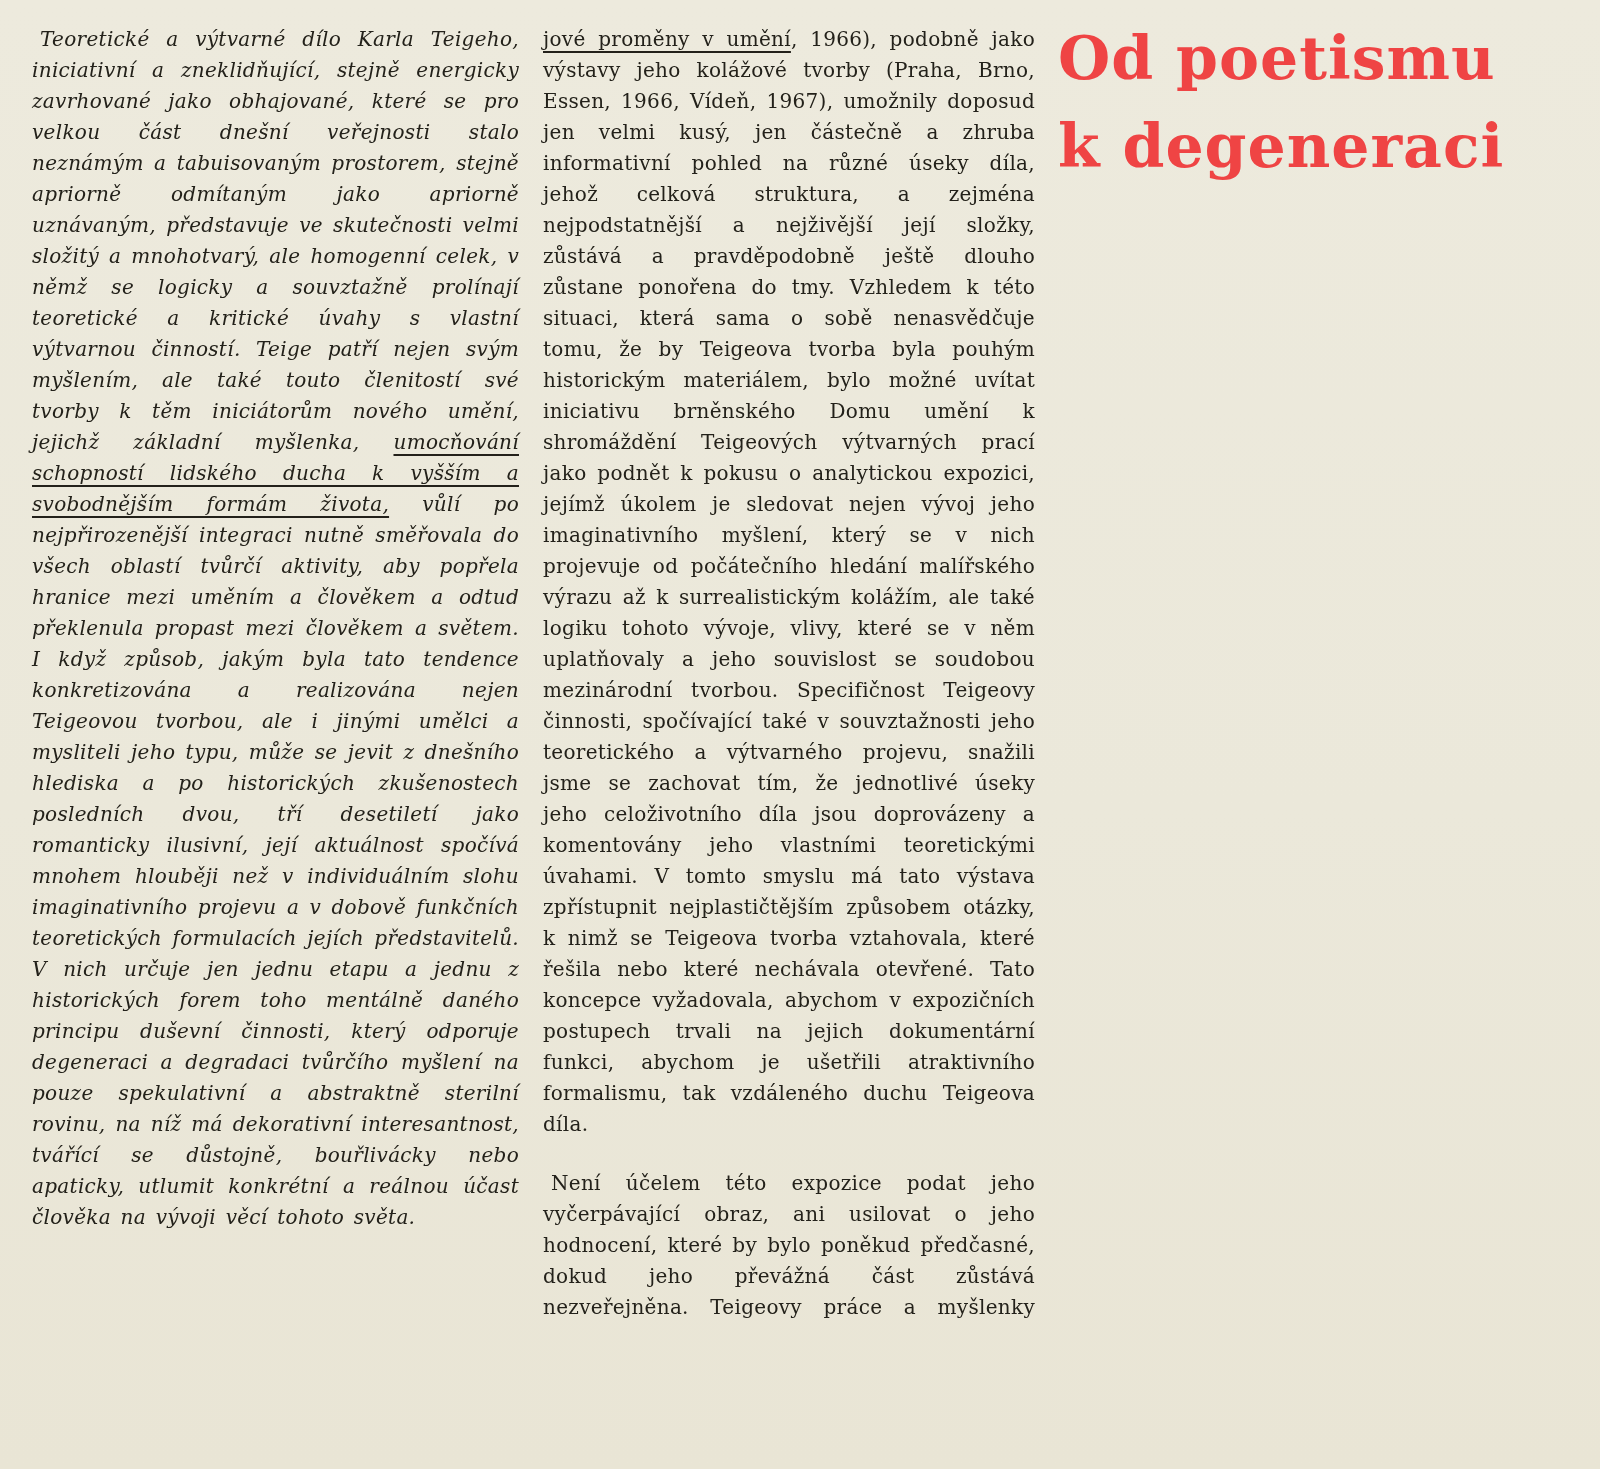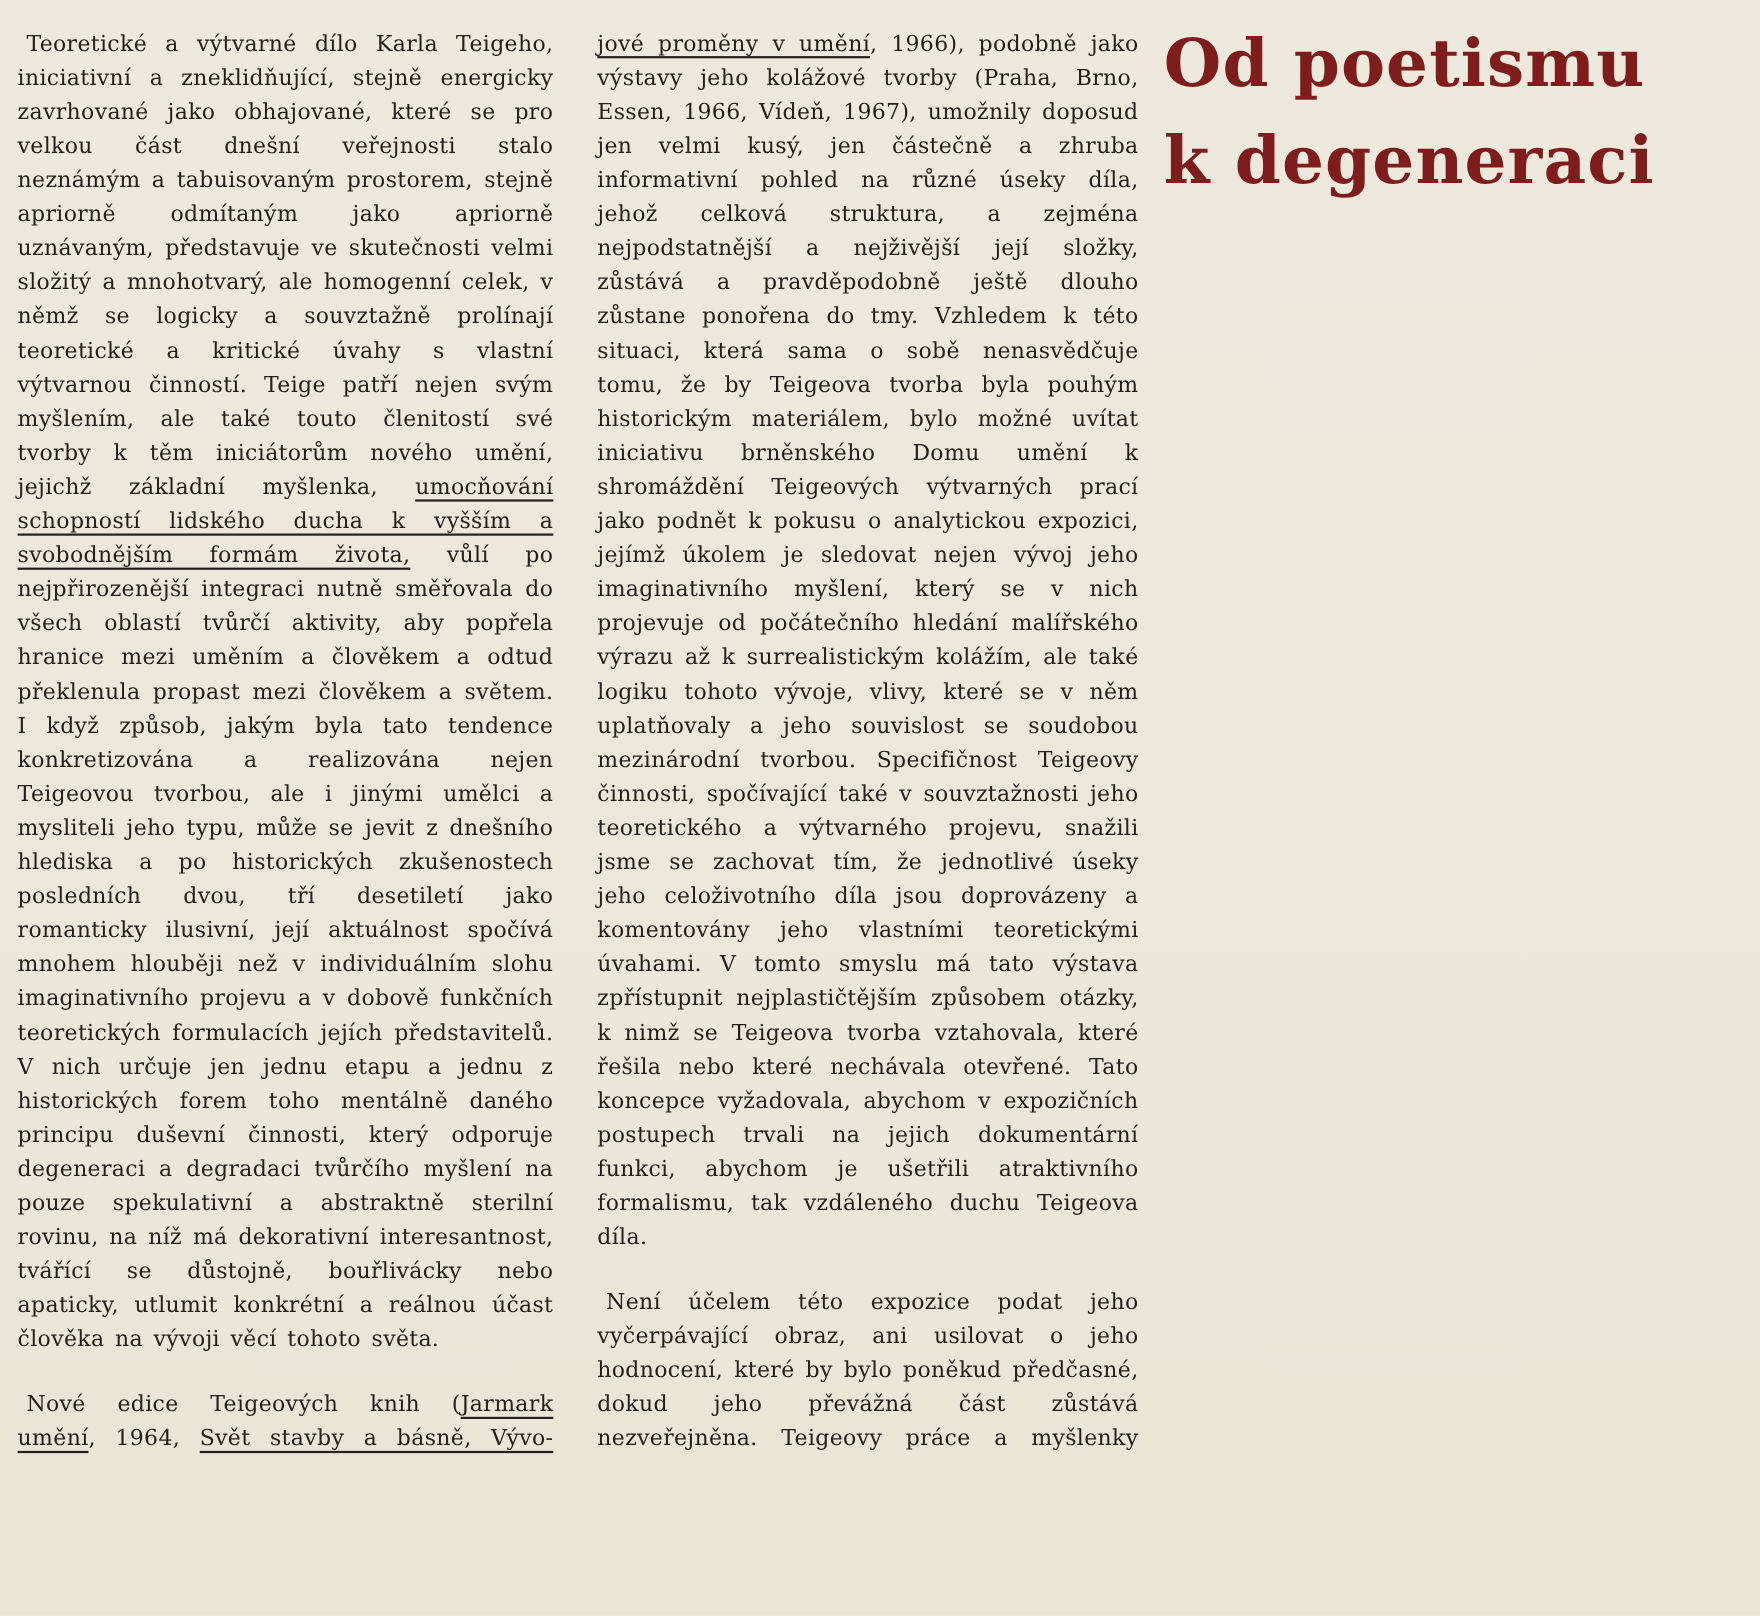--- a/index.html
+++ b/index.html
@@ -23,22 +23,23 @@
     position: absolute;
     top: 24px;
     text-align: justify;
     font-size: 20px;
     line-height: 31px;
     letter-spacing: 0.3px;
     word-spacing: 3px;
     color: #23211a;
   }
   .col-left {
-    left: 16px;
+    left: 32px;
     width: 487px;
+    font-style: italic;
   }
   .col-right {
     left: 543px;
     width: 492px;
   }
   .col p.para {
     margin: 0;
     padding: 0;
   }
   .col p.para.indent {
@@ -56,35 +57,34 @@
   .title {
     position: absolute;
     left: 1058px;
     top: 14px;
     margin: 0;
     font-family: "DejaVu Serif", "Liberation Serif", serif;
     font-weight: bold;
     font-size: 60px;
     line-height: 88px;
     letter-spacing: 1px;
-    color: #7f1d1d;
+    color: #ef4444;
   }
   .title .title-line {
     display: block;
     white-space: nowrap;
   }
 </style>
 </head>
 <body>
 
 <div class="page">
 
   <div class="col col-left">
       <p class="para indent"><span>Teoretické a výtvarné dílo Karla Teigeho, iniciativní a zneklidňující, stejně energicky zavrhované jako obhajované, které se pro velkou část dnešní veřejnosti stalo neznámým a tabuisovaným prostorem, stejně apriorně odmítaným jako apriorně uznávaným, představuje ve skutečnosti velmi složitý a mnohotvarý, ale homogenní celek, v němž se logicky a souvztažně prolínají teoretické a kritické úvahy s vlastní výtvarnou činností. Teige patří nejen svým myšlením, ale také touto členitostí své tvorby k těm iniciátorům nového umění, jejichž základní myšlenka, </span><span class="u">umocňování schopností lidského ducha k vyšším a svobodnějším formám života,</span><span> vůlí po nejpřirozenější integraci nutně směřovala do všech oblastí tvůrčí aktivity, aby popřela hranice mezi uměním a člověkem a odtud překlenula propast mezi člověkem a světem. I když způsob, jakým byla tato tendence konkretizována a realizována nejen Teigeovou tvorbou, ale i jinými umělci a mysliteli jeho typu, může se jevit z dnešního hlediska a po historických zkušenostech posledních dvou, tří desetiletí jako romanticky ilusivní, její aktuálnost spočívá mnohem hlouběji než v individuálním slohu imaginativního projevu a v dobově funkčních teoretických formulacích jejích představitelů. V nich určuje jen jednu etapu a jednu z historických forem toho mentálně daného principu duševní činnosti, který odporuje degeneraci a degradaci tvůrčího myšlení na pouze spekulativní a abstraktně sterilní rovinu, na níž má dekorativní interesantnost, tvářící se důstojně, bouřlivácky nebo apaticky, utlumit konkrétní a reálnou účast člověka na vývoji věcí tohoto světa.</span></p>
-      <p class="para indent justify-last"><span>Nové edice Teigeových knih (</span><span class="u">Jarmark umění</span><span>, 1964, </span><span class="u">Svět stavby a básně, Vývo-</span></p>
     </div>
 
   <div class="col col-right">
       <p class="para"><span class="u">jové proměny v umění</span><span>, 1966), podobně jako výstavy jeho kolážové tvorby (Praha, Brno, Essen, 1966, Vídeň, 1967), umožnily doposud jen velmi kusý, jen částečně a zhruba informativní pohled na různé úseky díla, jehož celková struktura, a zejména nejpodstatnější a nejživější její složky, zůstává a pravděpodobně ještě dlouho zůstane ponořena do tmy. Vzhledem k této situaci, která sama o sobě nenasvědčuje tomu, že by Teigeova tvorba byla pouhým historickým materiálem, bylo možné uvítat iniciativu brněnského Domu umění k shromáždění Teigeových výtvarných prací jako podnět k pokusu o analytickou expozici, jejímž úkolem je sledovat nejen vývoj jeho imaginativního myšlení, který se v nich projevuje od počátečního hledání malířského výrazu až k surrealistickým kolážím, ale také logiku tohoto vývoje, vlivy, které se v něm uplatňovaly a jeho souvislost se soudobou mezinárodní tvorbou. Specifičnost Teigeovy činnosti, spočívající také v souvztažnosti jeho teoretického a výtvarného projevu, snažili jsme se zachovat tím, že jednotlivé úseky jeho celoživotního díla jsou doprovázeny a komentovány jeho vlastními teoretickými úvahami. V tomto smyslu má tato výstava zpřístupnit nejplastičtějším způsobem otázky, k nimž se Teigeova tvorba vztahovala, které řešila nebo které nechávala otevřené. Tato koncepce vyžadovala, abychom v expozičních postupech trvali na jejich dokumentární funkci, abychom je ušetřili atraktivního formalismu, tak vzdáleného duchu Teigeova díla.</span></p>
       <p class="para indent justify-last"><span>Není účelem této expozice podat jeho vyčerpávající obraz, ani usilovat o jeho hodnocení, které by bylo poněkud předčasné, dokud jeho převážná část zůstává nezveřejněna. Teigeovy práce a myšlenky</span></p>
     </div>
 
   <h1 class="title">
     <span class="title-line">Od poetismu</span>
     <span class="title-line">k degeneraci</span>

